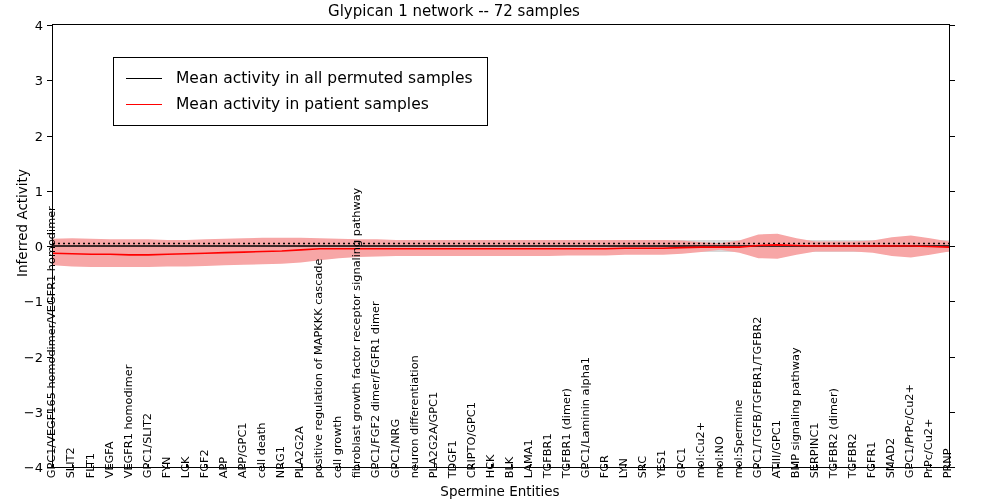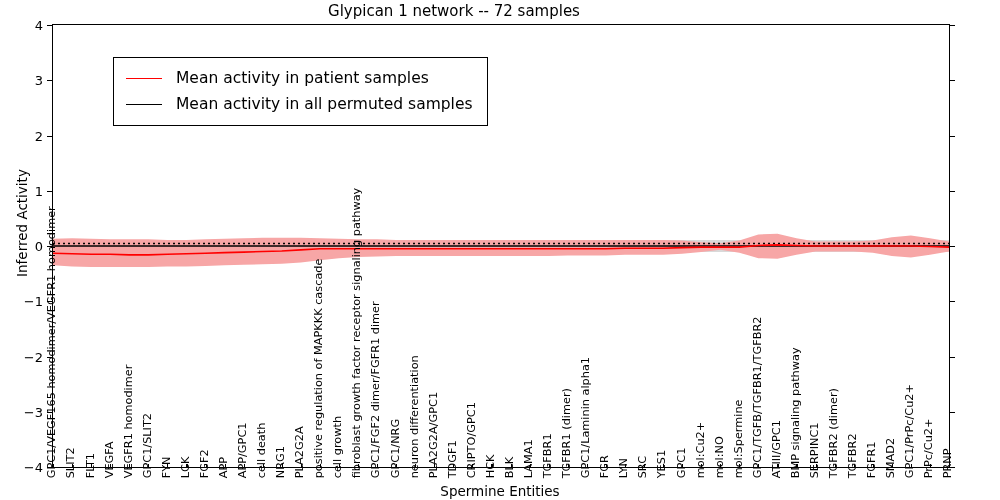--- a/index.html
+++ b/index.html
@@ -159,26 +159,26 @@
     <svg id="plot-svg" width="896" height="442">
         <path d="M0.00,216.03 L19.06,216.03 L38.13,216.03 L57.19,216.03 L76.26,216.03 L95.32,216.03 L114.38,216.03 L133.45,216.03 L152.51,216.03 L171.57,216.03 L190.64,216.03 L209.70,216.03 L228.77,216.03 L247.83,216.03 L266.89,216.03 L285.96,216.03 L305.02,216.03 L324.09,216.03 L343.15,216.03 L362.21,216.03 L381.28,216.03 L400.34,216.03 L419.40,216.03 L438.47,216.03 L457.53,216.03 L476.60,215.48 L495.66,215.48 L514.72,215.48 L533.79,215.48 L552.85,215.48 L571.91,215.48 L590.98,215.48 L610.04,214.92 L629.11,214.92 L648.17,214.92 L667.23,214.92 L686.30,214.92 L705.36,214.92 L724.43,214.92 L743.49,214.92 L762.55,214.92 L781.62,214.92 L800.68,214.92 L819.74,214.92 L838.81,214.92 L857.87,214.92 L876.94,214.92 L896.00,214.92 L896.00,227.08 L876.94,227.08 L857.87,227.08 L838.81,227.08 L819.74,227.08 L800.68,227.08 L781.62,227.08 L762.55,227.08 L743.49,227.08 L724.43,227.08 L705.36,227.08 L686.30,227.08 L667.23,227.08 L648.17,227.08 L629.11,227.08 L610.04,227.08 L590.98,226.53 L571.91,226.53 L552.85,226.53 L533.79,226.53 L514.72,226.53 L495.66,226.53 L476.60,226.53 L457.53,225.97 L438.47,225.97 L419.40,225.97 L400.34,225.97 L381.28,225.97 L362.21,225.97 L343.15,225.97 L324.09,225.97 L305.02,225.97 L285.96,225.97 L266.89,225.97 L247.83,225.97 L228.77,225.97 L209.70,225.97 L190.64,225.97 L171.57,225.97 L152.51,225.97 L133.45,225.97 L114.38,225.97 L95.32,225.97 L76.26,225.97 L57.19,225.97 L38.13,225.97 L19.06,225.97 L0.00,225.97 Z" fill="#d9d9d9" stroke="none"></path>
         <path d="M0.00,213.82 L19.06,213.27 L38.13,213.82 L57.19,214.37 L76.26,214.37 L95.32,214.37 L114.38,214.92 L133.45,214.92 L152.51,214.37 L171.57,213.82 L190.64,213.27 L209.70,212.71 L228.77,212.71 L247.83,212.71 L266.89,213.27 L285.96,213.82 L305.02,214.37 L324.09,214.37 L343.15,214.92 L362.21,214.92 L381.28,214.92 L400.34,214.92 L419.40,214.92 L438.47,214.92 L457.53,214.92 L476.60,214.92 L495.66,214.92 L514.72,214.92 L533.79,214.92 L552.85,214.92 L571.91,214.92 L590.98,214.92 L610.04,214.92 L629.11,215.48 L648.17,217.13 L667.23,218.24 L686.30,215.48 L705.36,209.40 L724.43,208.85 L743.49,213.27 L762.55,216.58 L781.62,216.58 L800.68,216.58 L819.74,215.48 L838.81,212.16 L857.87,210.50 L876.94,213.27 L896.00,216.58 L896.00,226.53 L876.94,229.84 L857.87,232.60 L838.81,230.95 L819.74,227.63 L800.68,226.53 L781.62,226.53 L762.55,226.53 L743.49,229.84 L724.43,233.71 L705.36,233.16 L686.30,227.63 L667.23,224.87 L648.17,227.08 L629.11,228.74 L610.04,229.84 L590.98,229.84 L571.91,229.84 L552.85,230.39 L533.79,230.39 L514.72,230.39 L495.66,230.95 L476.60,230.95 L457.53,230.95 L438.47,230.95 L419.40,230.95 L400.34,230.95 L381.28,230.95 L362.21,230.95 L343.15,230.95 L324.09,231.50 L305.02,232.05 L285.96,233.16 L266.89,235.36 L247.83,237.57 L228.77,238.68 L209.70,239.23 L190.64,239.78 L171.57,240.34 L152.51,240.89 L133.45,241.44 L114.38,241.44 L95.32,242.00 L76.26,242.00 L57.19,242.00 L38.13,242.00 L19.06,241.44 L0.00,240.34 Z" fill="#f7a6a6" stroke="none"></path>
         <path d="M0.00,221.00 L19.06,221.00 L38.13,221.00 L57.19,221.00 L76.26,221.00 L95.32,221.00 L114.38,221.00 L133.45,221.00 L152.51,221.00 L171.57,221.00 L190.64,221.00 L209.70,221.00 L228.77,221.00 L247.83,221.00 L266.89,221.00 L285.96,221.00 L305.02,221.00 L324.09,221.00 L343.15,221.00 L362.21,221.00 L381.28,221.00 L400.34,221.00 L419.40,221.00 L438.47,221.00 L457.53,221.00 L476.60,221.00 L495.66,221.00 L514.72,221.00 L533.79,221.00 L552.85,221.00 L571.91,221.00 L590.98,221.00 L610.04,221.00 L629.11,221.00 L648.17,221.00 L667.23,221.00 L686.30,221.00 L705.36,221.00 L724.43,221.00 L743.49,221.00 L762.55,221.00 L781.62,221.00 L800.68,221.00 L819.74,221.00 L838.81,221.00 L857.87,221.00 L876.94,221.00 L896.00,221.00 " fill="none" stroke="#000000" stroke-width="1.6"></path>
         <path d="M0.00,218.51 L19.06,218.51 L38.13,218.51 L57.19,218.51 L76.26,218.51 L95.32,218.51 L114.38,218.51 L133.45,218.51 L152.51,218.51 L171.57,218.51 L190.64,218.51 L209.70,218.51 L228.77,218.51 L247.83,218.51 L266.89,218.51 L285.96,218.51 L305.02,218.51 L324.09,218.51 L343.15,218.51 L362.21,218.51 L381.28,218.51 L400.34,218.51 L419.40,218.51 L438.47,218.51 L457.53,218.51 L476.60,218.51 L495.66,218.51 L514.72,218.51 L533.79,218.51 L552.85,218.51 L571.91,218.51 L590.98,218.51 L610.04,218.51 L629.11,218.51 L648.17,218.51 L667.23,218.51 L686.30,218.51 L705.36,218.51 L724.43,218.51 L743.49,218.51 L762.55,218.51 L781.62,218.51 L800.68,218.51 L819.74,218.51 L838.81,218.51 L857.87,218.51 L876.94,218.51 L896.00,218.51 " fill="none" stroke="#000000" stroke-width="1.5" stroke-dasharray="2,3"></path>
         <path d="M0.00,228.18 L19.06,228.74 L38.13,229.29 L57.19,229.29 L76.26,229.84 L95.32,229.84 L114.38,229.29 L133.45,228.74 L152.51,228.18 L171.57,227.63 L190.64,227.08 L209.70,226.53 L228.77,225.97 L247.83,224.87 L266.89,223.76 L285.96,223.76 L305.02,223.76 L324.09,223.76 L343.15,223.76 L362.21,223.76 L381.28,223.76 L400.34,223.76 L419.40,223.76 L438.47,223.76 L457.53,223.76 L476.60,223.76 L495.66,223.76 L514.72,223.76 L533.79,223.76 L552.85,223.76 L571.91,223.21 L590.98,223.21 L610.04,223.21 L629.11,222.66 L648.17,222.10 L667.23,222.10 L686.30,222.10 L705.36,220.45 L724.43,219.90 L743.49,220.45 L762.55,221.00 L781.62,221.00 L800.68,221.00 L819.74,221.00 L838.81,221.00 L857.87,221.00 L876.94,221.55 L896.00,222.10 " fill="none" stroke="#ff0000" stroke-width="1.6"></path>
       </svg>
 
     <div id="legend">
       <div class="legend-row">
+        <span class="legend-swatch" style="border-top-color: rgb(0, 0, 0);"></span>
+        <span class="legend-text">Mean activity in all permuted samples</span>
+      </div>
+      <div class="legend-row">
         <span class="legend-swatch" style="border-top-color: rgb(255, 0, 0);"></span>
         <span class="legend-text">Mean activity in patient samples</span>
-      </div>
-      <div class="legend-row">
-        <span class="legend-swatch" style="border-top-color: rgb(0, 0, 0);"></span>
-        <span class="legend-text">Mean activity in all permuted samples</span>
       </div>
     </div>
   </div>
 
   <div id="x-ticks">
       <div class="x-tick-mark" style="left: 53px; top: 464px;"></div>
       <div class="x-tick-label" style="left: 57.4px;">GPC1/VEGF165 homodimer/VEGFR1 homodimer</div>
       <div class="x-tick-mark" style="left: 72.0638px; top: 464px;"></div>
       <div class="x-tick-label" style="left: 76.4638px;">SLIT2</div>
       <div class="x-tick-mark" style="left: 91.1277px; top: 464px;"></div>

